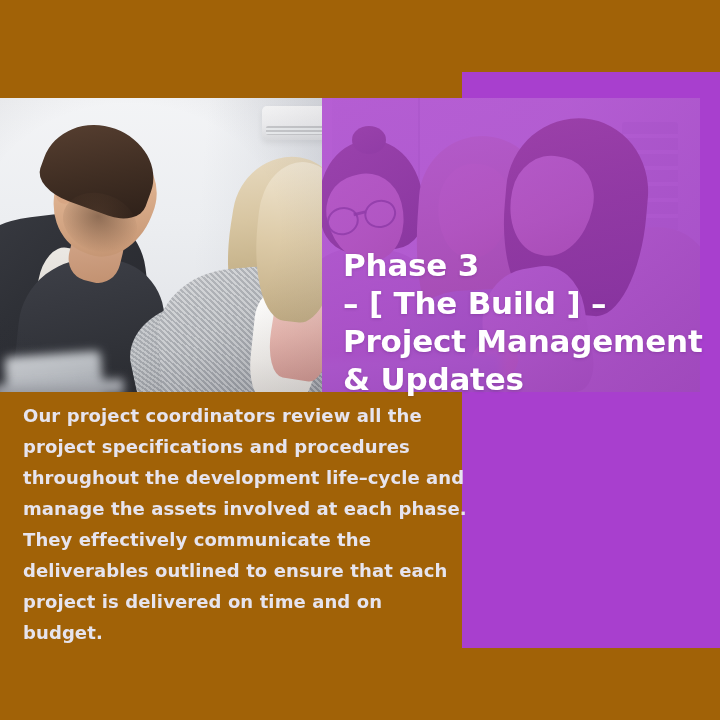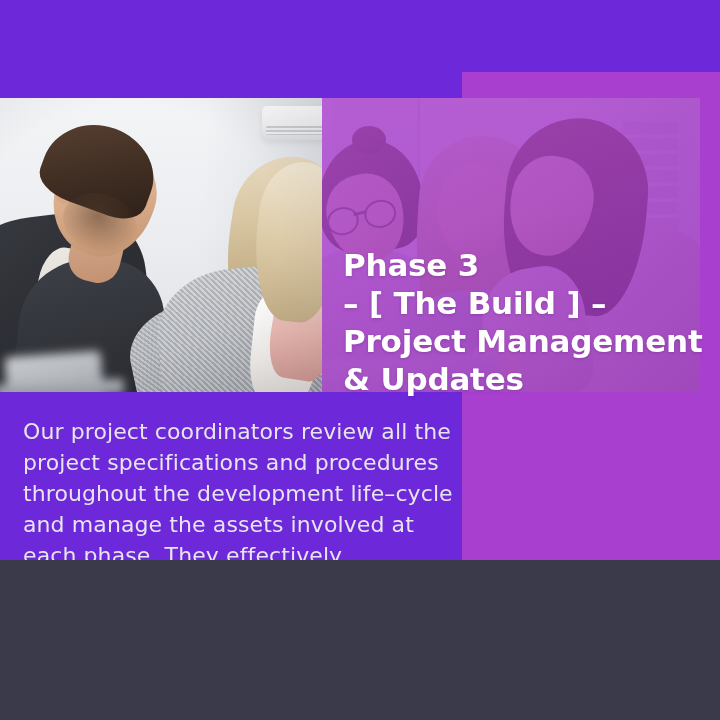--- a/index.html
+++ b/index.html
@@ -3,23 +3,23 @@
 <meta charset="utf-8">
 <style>
   html, body {
     margin: 0;
     padding: 0;
     background: #3a3a4a;
   }
   #canvas {
     position: relative;
     width: 720px;
-    height: 560px;
+    height: 720px;
     overflow: hidden;
-    background: #6d28d9;
+    background: #a16207;
     font-family: "DejaVu Sans", "Liberation Sans", sans-serif;
     -webkit-font-smoothing: antialiased;
   }
 
   
   #accent-block {
     position: absolute;
     left: 462px;
     top: 72px;
     width: 258px;
@@ -419,26 +419,26 @@
     line-height: 38px;
     letter-spacing: -0.2px;
     text-shadow: 0 1px 3px rgba(70,20,95,.25);
     white-space: pre-line;
   }
 
   
   #body-copy {
     position: absolute;
     left: 23px;
-    top: 394px;
+    top: 382px;
     width: 445px;
     color: #e6e4ee;
-    font-size: 22px;
+    font-size: 18px;
     line-height: 31px;
-    font-weight: 400;
+    font-weight: 700;
     letter-spacing: 0.1px;
   }
 </style>
 </head>
 <body>
 
 <div id="canvas">
 
   <div id="accent-block"></div>
 

